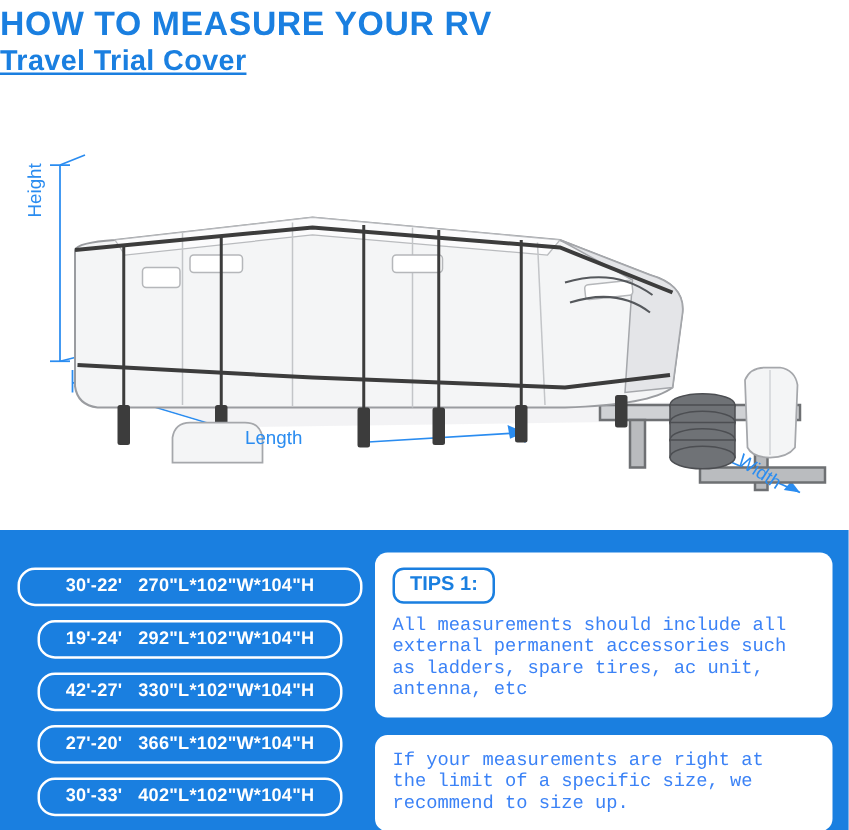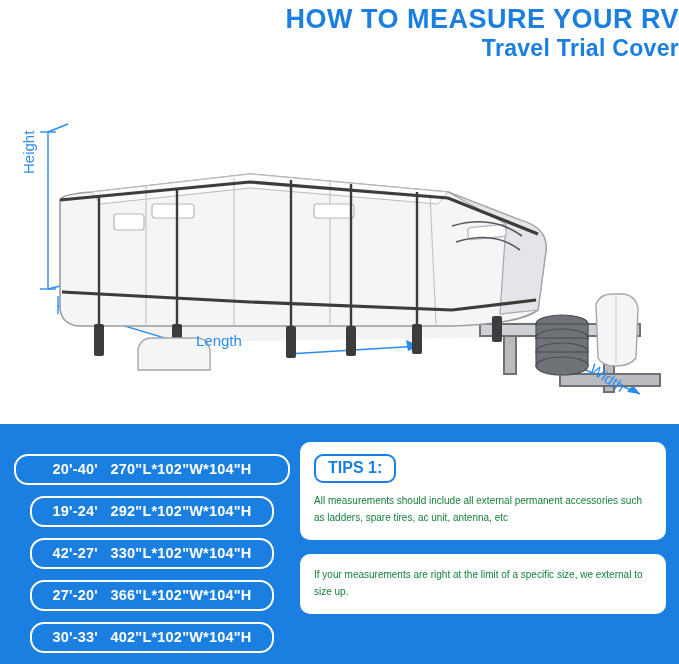--- a/index.html
+++ b/index.html
@@ -15,36 +15,37 @@
     position: relative;
   }
 
   
   .header {
     position: absolute;
     top: 0;
     left: 0;
     width: 679px;
     height: 72px;
-    text-align: right;
+    text-align: left;
   }
   .title-main {
     font-size: 27px;
     font-weight: bold;
     color: #1a7fe0;
     letter-spacing: 0.5px;
     line-height: 30px;
     padding-top: 4px;
   }
   .title-sub {
     font-size: 23px;
     font-weight: bold;
     color: #1a7fe0;
     line-height: 28px;
     letter-spacing: 0.3px;
+    text-decoration: underline;
   }
 
   
   .illustration {
     position: absolute;
     top: 74px;
     left: 0;
     width: 679px;
     height: 340px;
   }
@@ -60,21 +61,21 @@
   }
   .dim-height {
     left: 20px;
     top: 100px;
     transform: rotate(-90deg);
     transform-origin: left top;
     white-space: nowrap;
   }
   .dim-length {
     left: 196px;
-    top: 258px;
+    top: 268px;
   }
   .dim-width {
     left: 596px;
     top: 286px;
     transform: rotate(33deg);
     transform-origin: left top;
     white-space: nowrap;
   }
 
   
@@ -131,23 +132,24 @@
     display: inline-block;
     border: 2px solid #1a7fe0;
     border-radius: 9px;
     color: #1a7fe0;
     font-size: 16px;
     font-weight: bold;
     padding: 3px 12px 4px 12px;
     margin-bottom: 9px;
   }
   .tip-text {
-    color: #15803d;
-    font-size: 10px;
+    color: #3b82f6;
+    font-size: 15px;
     line-height: 17px;
+    font-family: Liberation Mono, monospace;
   }
 </style>
 </head>
 <body>
 
 <div class="header">
   <div class="title-main">HOW TO MEASURE YOUR RV</div>
   <div class="title-sub">Travel Trial Cover</div>
 </div>
 
@@ -260,21 +262,21 @@
 
   <div class="dim-label dim-height">Height</div>
   <div class="dim-label dim-length">Length</div>
   <div class="dim-label dim-width">Width</div>
 </div>
 
 <div class="bottom-panel">
 
   <div class="sizes">
     <div class="size-row wide">
-      <span>20'-40'</span>
+      <span>30'-22'</span>
       &nbsp;&nbsp;<span>270"L*102"W*104"H</span>
     </div>
     <div class="size-row narrow">
       <span>19'-24'</span>
       &nbsp;&nbsp;<span>292"L*102"W*104"H</span>
     </div>
     <div class="size-row narrow">
       <span>42'-27'</span>
       &nbsp;&nbsp;<span>330"L*102"W*104"H</span>
     </div>
@@ -287,17 +289,17 @@
       &nbsp;&nbsp;<span>402"L*102"W*104"H</span>
     </div>
   </div>
 
   <div class="tips-col">
     <div class="tip-card">
       <div class="tip-badge">TIPS 1:</div>
       <div class="tip-text">All measurements should include all external permanent accessories such as ladders, spare tires, ac unit, antenna, etc</div>
     </div>
     <div class="tip-card">
-      <div class="tip-text">If your measurements are right at the limit of a specific size, we external to size up.</div>
+      <div class="tip-text">If your measurements are right at the limit of a specific size, we recommend to size up.</div>
     </div>
   </div>
 
 </div>
 
 </body></html>

